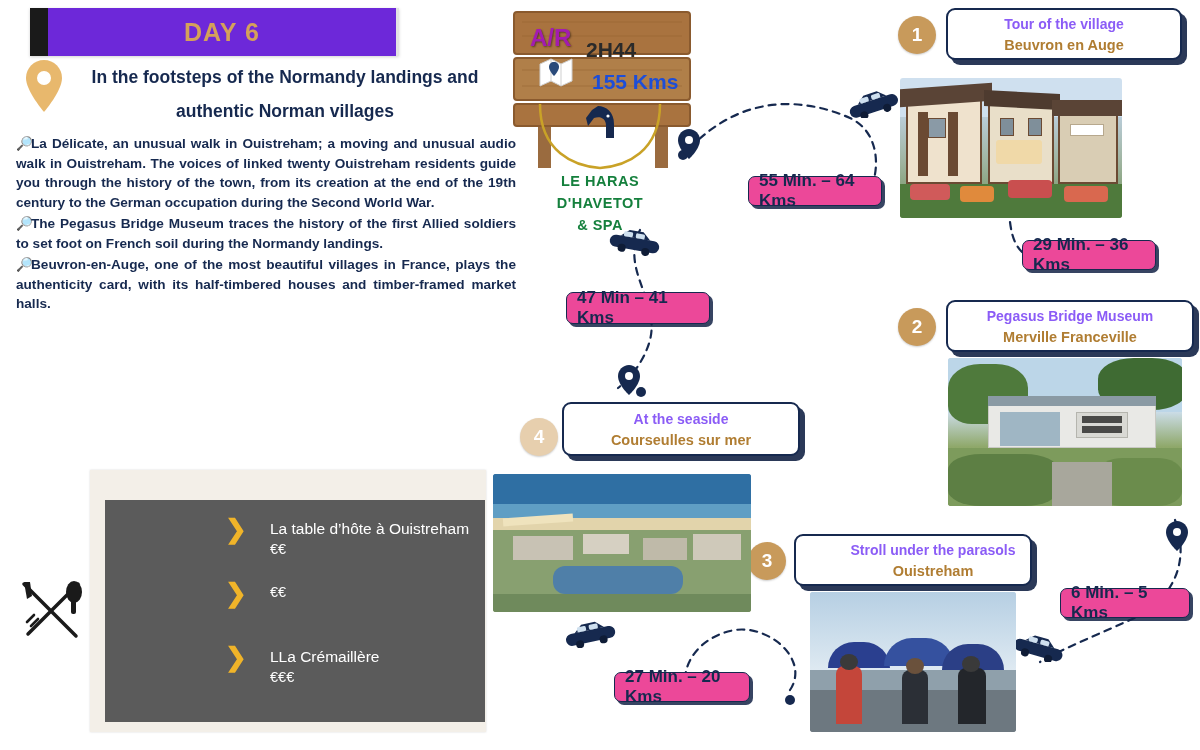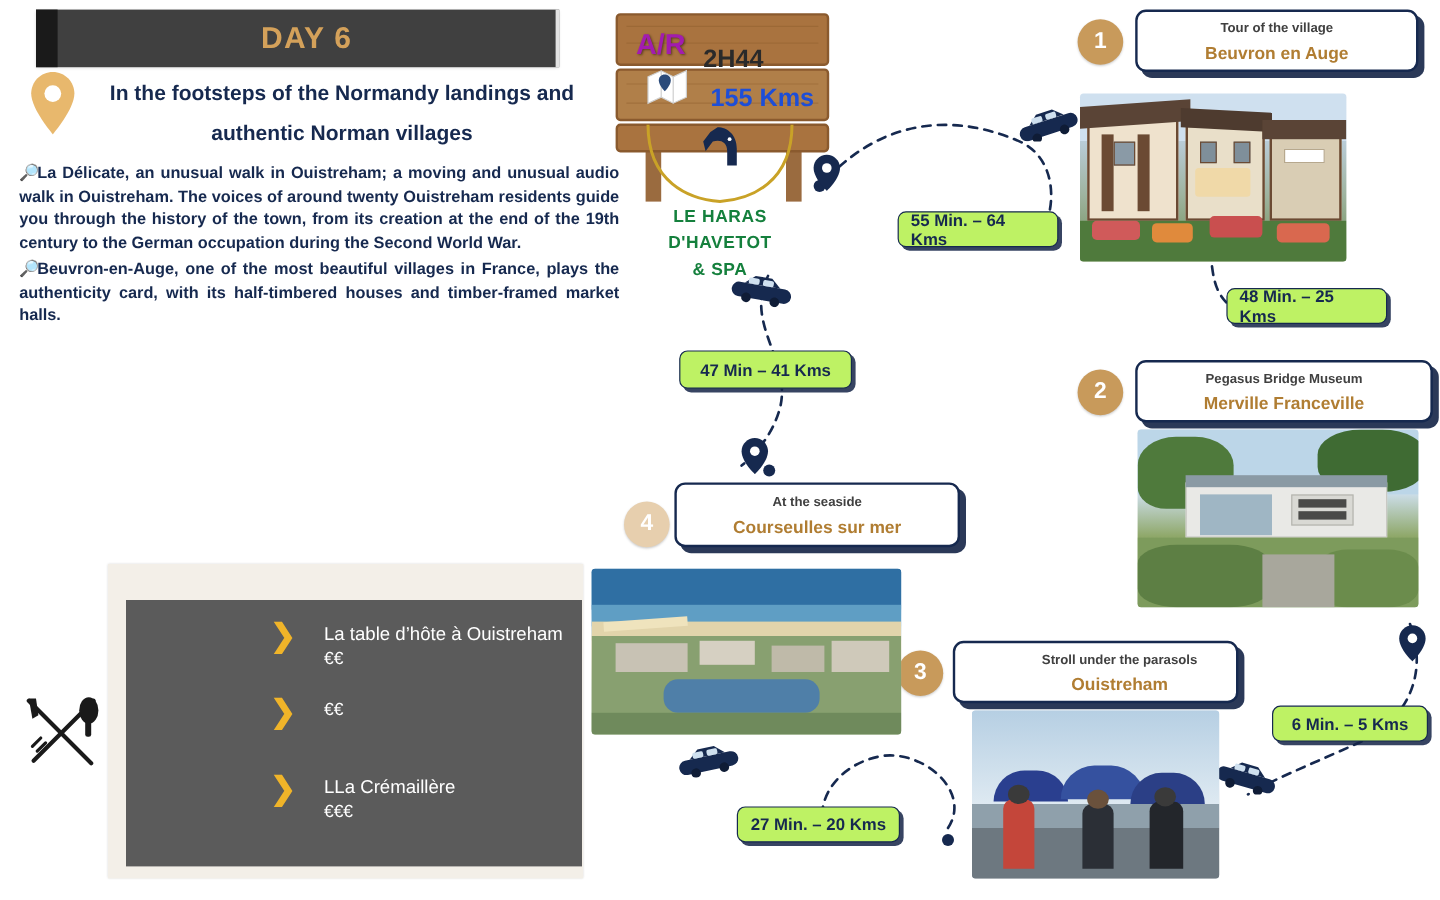--- a/index.html
+++ b/index.html
@@ -7,22 +7,22 @@
   body {
     width:1200px; height:750px; position:relative; overflow:hidden;
     background:#ffffff;
     font-family:"Liberation Sans", sans-serif;
     color:#1a2a4a;
   }
   .abs { position:absolute; }
 
   
   #day-banner {
-    left:30px; top:8px; width:436px; height:48px;
-    background:#404040;
+    left:30px; top:8px; width:369px; height:48px;
+    background:#6d28d9;
     border-left:18px solid #1a1a1a;
     border-right:3px solid #e3e3e3;
     box-shadow:0 1px 3px rgba(0,0,0,.18);
     display:flex; align-items:center; justify-content:center;
   }
   #day-banner .day-text {
     font-size:25px; font-weight:bold; color:#d4a15a; letter-spacing:1px;
   }
 
   #pin-icon { left:22px; top:58px; width:44px; height:56px; }
@@ -67,36 +67,36 @@
   #ar-text { left:530px; top:24px; font-size:24px; font-weight:bold; color:#a21caf; text-shadow:1px 1px 2px rgba(0,0,0,.45); }
   #time-text { left:586px; top:38px; font-size:21px; font-weight:bold; color:#2a2a2a; }
   #map-icon { left:538px; top:56px; width:36px; height:34px; }
   #km-text { left:592px; top:70px; font-size:21px; font-weight:bold; color:#1d4ed8; }
 
   #haras-logo { left:534px; top:100px; width:132px; height:120px; text-align:center; }
   #haras-logo .lname { font-size:14.5px; font-weight:bold; color:#15803d; line-height:22px; letter-spacing:.5px; }
 
   
   .pill {
-    position:absolute; background:#bef264;
+    position:absolute; background:#ec4899;
     border:1.6px solid #16294f; border-radius:7px;
     box-shadow:3px 3px 0 rgba(20,35,70,.85);
     display:flex; align-items:center; justify-content:center;
-    font-size:14px; font-weight:bold; color:#16294f;
+    font-size:17px; font-weight:bold; color:#16294f;
     padding:0 10px;
   }
 
   
   .stop-card {
     position:absolute; background:#ffffff;
     border:2px solid #16294f; border-radius:9px;
     box-shadow:5px 5px 0 rgba(20,35,70,.9);
     display:flex; flex-direction:column; align-items:center; justify-content:center;
   }
-  .stop-card .t1 { font-size:11px; font-weight:bold; color:#404040; line-height:21px; }
+  .stop-card .t1 { font-size:14px; font-weight:bold; color:#8b5cf6; line-height:21px; }
   .stop-card .t2 { font-size:14.5px; font-weight:bold; color:#b07d32; line-height:20px; }
 
   .num-badge {
     position:absolute; width:38px; height:38px; border-radius:50%;
     background:#c89a5b; color:#ffffff; font-size:19px; font-weight:bold;
     display:flex; align-items:center; justify-content:center;
     box-shadow:0 1px 2px rgba(0,0,0,.2);
   }
   .num-badge.pale { background:#e7cfae; color:#ffffff; }
 
@@ -135,21 +135,22 @@
 <div class="abs" id="pin-icon">
   <svg width="44" height="56" viewBox="0 0 44 56">
     <path d="M22 2C12 2 4 10 4 20c0 13 18 34 18 34s18-21 18-34C40 10 32 2 22 2z" fill="#e8b86d"></path>
     <circle cx="22" cy="20" r="7" fill="#ffffff"></circle>
   </svg>
 </div>
 
 <div class="abs" id="day-title">In the footsteps of the Normandy landings and authentic Norman villages</div>
 
 <div class="abs" id="description">
-  <p><span class="mag">🔎</span><span>La Délicate, an unusual walk in Ouistreham; a moving and unusual audio walk in Ouistreham. The voices of around twenty Ouistreham residents guide you through the history of the town, from its creation at the end of the 19th century to the German occupation during the Second World War.</span></p>
+  <p><span class="mag">🔎</span><span>La Délicate, an unusual walk in Ouistreham; a moving and unusual audio walk in Ouistreham. The voices of linked twenty Ouistreham residents guide you through the history of the town, from its creation at the end of the 19th century to the German occupation during the Second World War.</span></p>
+  <p><span class="mag">🔎</span><span>The Pegasus Bridge Museum traces the history of the first Allied soldiers to set foot on French soil during the Normandy landings.</span></p>
   <p><span class="mag">🔎</span><span>Beuvron-en-Auge, one of the most beautiful villages in France, plays the authenticity card, with its half-timbered houses and timber-framed market halls.</span></p>
 </div>
 
 <div class="abs" id="resto-paper"></div>
 <div class="abs" id="resto-box">
   <div class="resto-item" style="top:18px;">
     <span class="chevron">❯</span>
     <div class="rname">La table d’hôte à Ouistreham</div>
     <div class="price">€€</div>
   </div>
@@ -292,21 +293,21 @@
     <rect x="2" y="12" width="50" height="12" rx="6" fill="#16294f"></rect>
     <path d="M12 12 l8-7 h14 l8 7z" fill="#16294f"></path>
     <rect x="15" y="7" width="9" height="5" rx="1.5" fill="#cfe0ef"></rect>
     <rect x="27" y="7" width="9" height="5" rx="1.5" fill="#cfe0ef"></rect>
     <circle cx="15" cy="24" r="4" fill="#0f1c36"></circle>
       <circle cx="39" cy="24" r="4" fill="#0f1c36"></circle>
   </g>
 </svg>
 
 <div class="pill" style="left:748px; top:176px; width:134px; height:30px;">55 Min. – 64 Kms</div>
-<div class="pill" style="left:1022px; top:240px; width:134px; height:30px;">48 Min. – 25 Kms</div>
+<div class="pill" style="left:1022px; top:240px; width:134px; height:30px;">29 Min. – 36 Kms</div>
 <div class="pill" style="left:1060px; top:588px; width:130px; height:30px;">6 Min. – 5 Kms</div>
 <div class="pill" style="left:614px; top:672px; width:136px; height:30px;">27 Min. – 20 Kms</div>
 <div class="pill" style="left:566px; top:292px; width:144px; height:32px;">47 Min – 41 Kms</div>
 
 <div class="num-badge" style="left:898px; top:16px;">1</div>
 <div class="stop-card" style="left:946px; top:8px; width:236px; height:52px;">
   <div class="t1">Tour of the village</div>
   <div class="t2">Beuvron en Auge</div>
 </div>
 

